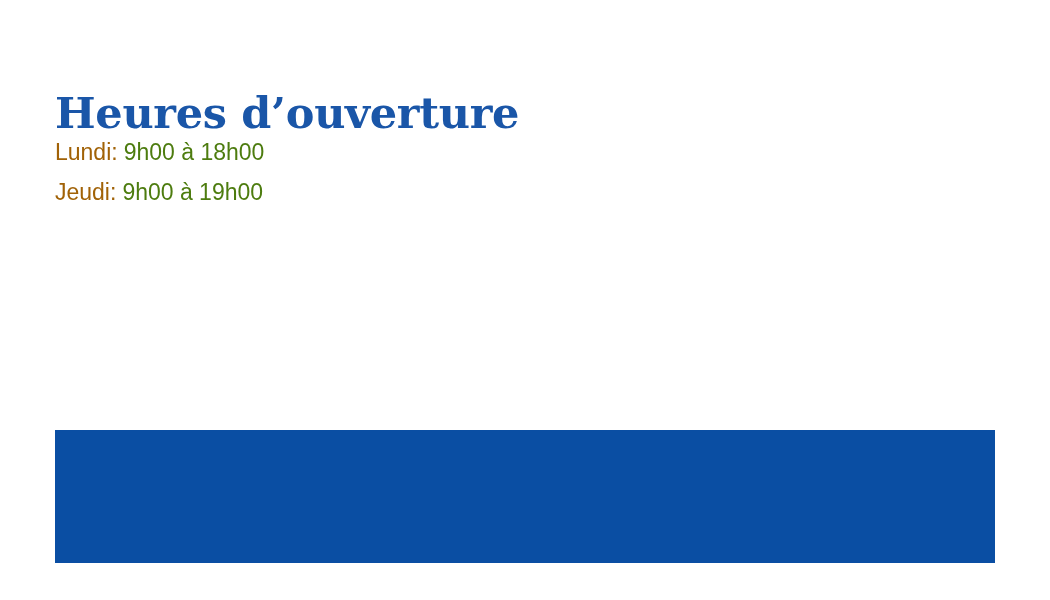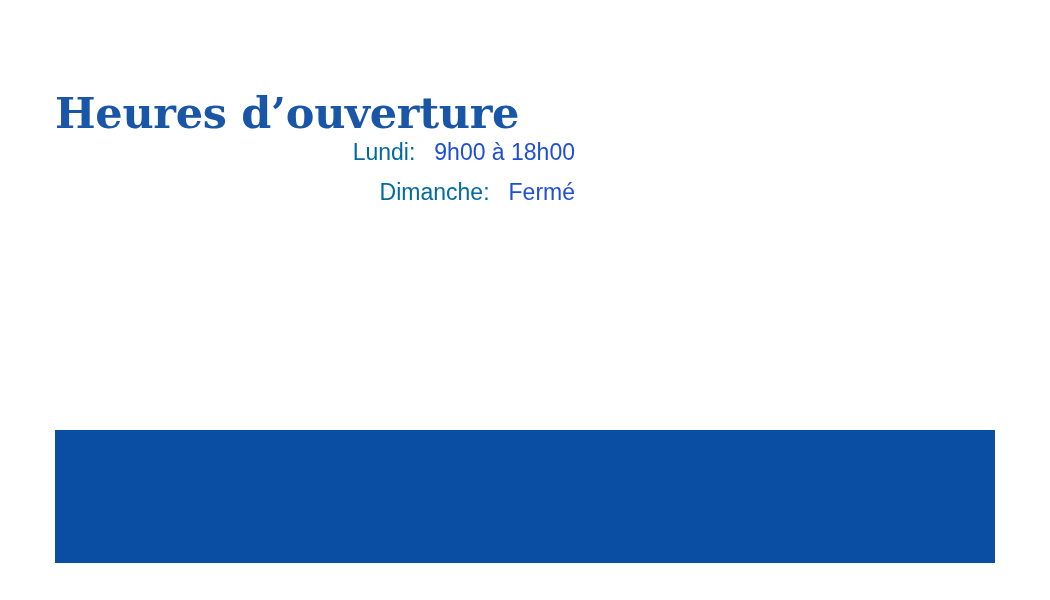--- a/index.html
+++ b/index.html
@@ -11,21 +11,20 @@
     height: 600px;
     background: #ffffff;
     font-family: "Liberation Sans", sans-serif;
     overflow: hidden;
   }
   .slide {
     position: relative;
     width: 1032px;
     height: 600px;
     background: #ffffff;
-    text-align: right;
   }
   .page-title {
     position: absolute;
     left: 55px;
     top: 58px;
     font-family: "DejaVu Serif", "Liberation Serif", serif;
     font-weight: 700;
     font-size: 43px;
     line-height: 52px;
     letter-spacing: -0.3px;
@@ -38,25 +37,25 @@
     top: 132px;
     width: 520px;
   }
   .hours-row {
     height: 40px;
     line-height: 40px;
     font-size: 23px;
     white-space: nowrap;
   }
   .day-label {
-    color: #0369a1;
+    color: #a16207;
   }
   .day-hours {
-    color: #1d4ed8;
-    margin-left: 19px;
+    color: #4d7c0f;
+    margin-left: 6px;
   }
   .blue-bar {
     position: absolute;
     left: 55px;
     top: 430px;
     width: 940px;
     height: 133px;
     background: #0a4ea3;
   }
 </style>
@@ -68,24 +67,24 @@
   <h1 class="page-title">Heures d’ouverture</h1>
 
   <div class="hours-list">
 
     <div class="hours-row">
       <span class="day-label">Lundi:</span><span class="day-hours">9h00  à  18h00</span>
     </div>
 
 
 
+    <div class="hours-row">
+      <span class="day-label">Jeudi:</span><span class="day-hours">9h00  à  19h00</span>
+    </div>
 
 
 
-    <div class="hours-row">
-      <span class="day-label">Dimanche:</span><span class="day-hours">Fermé</span>
-    </div>
 
   </div>
 
   <div class="blue-bar"></div>
 
 </div>
 
 </body></html>

